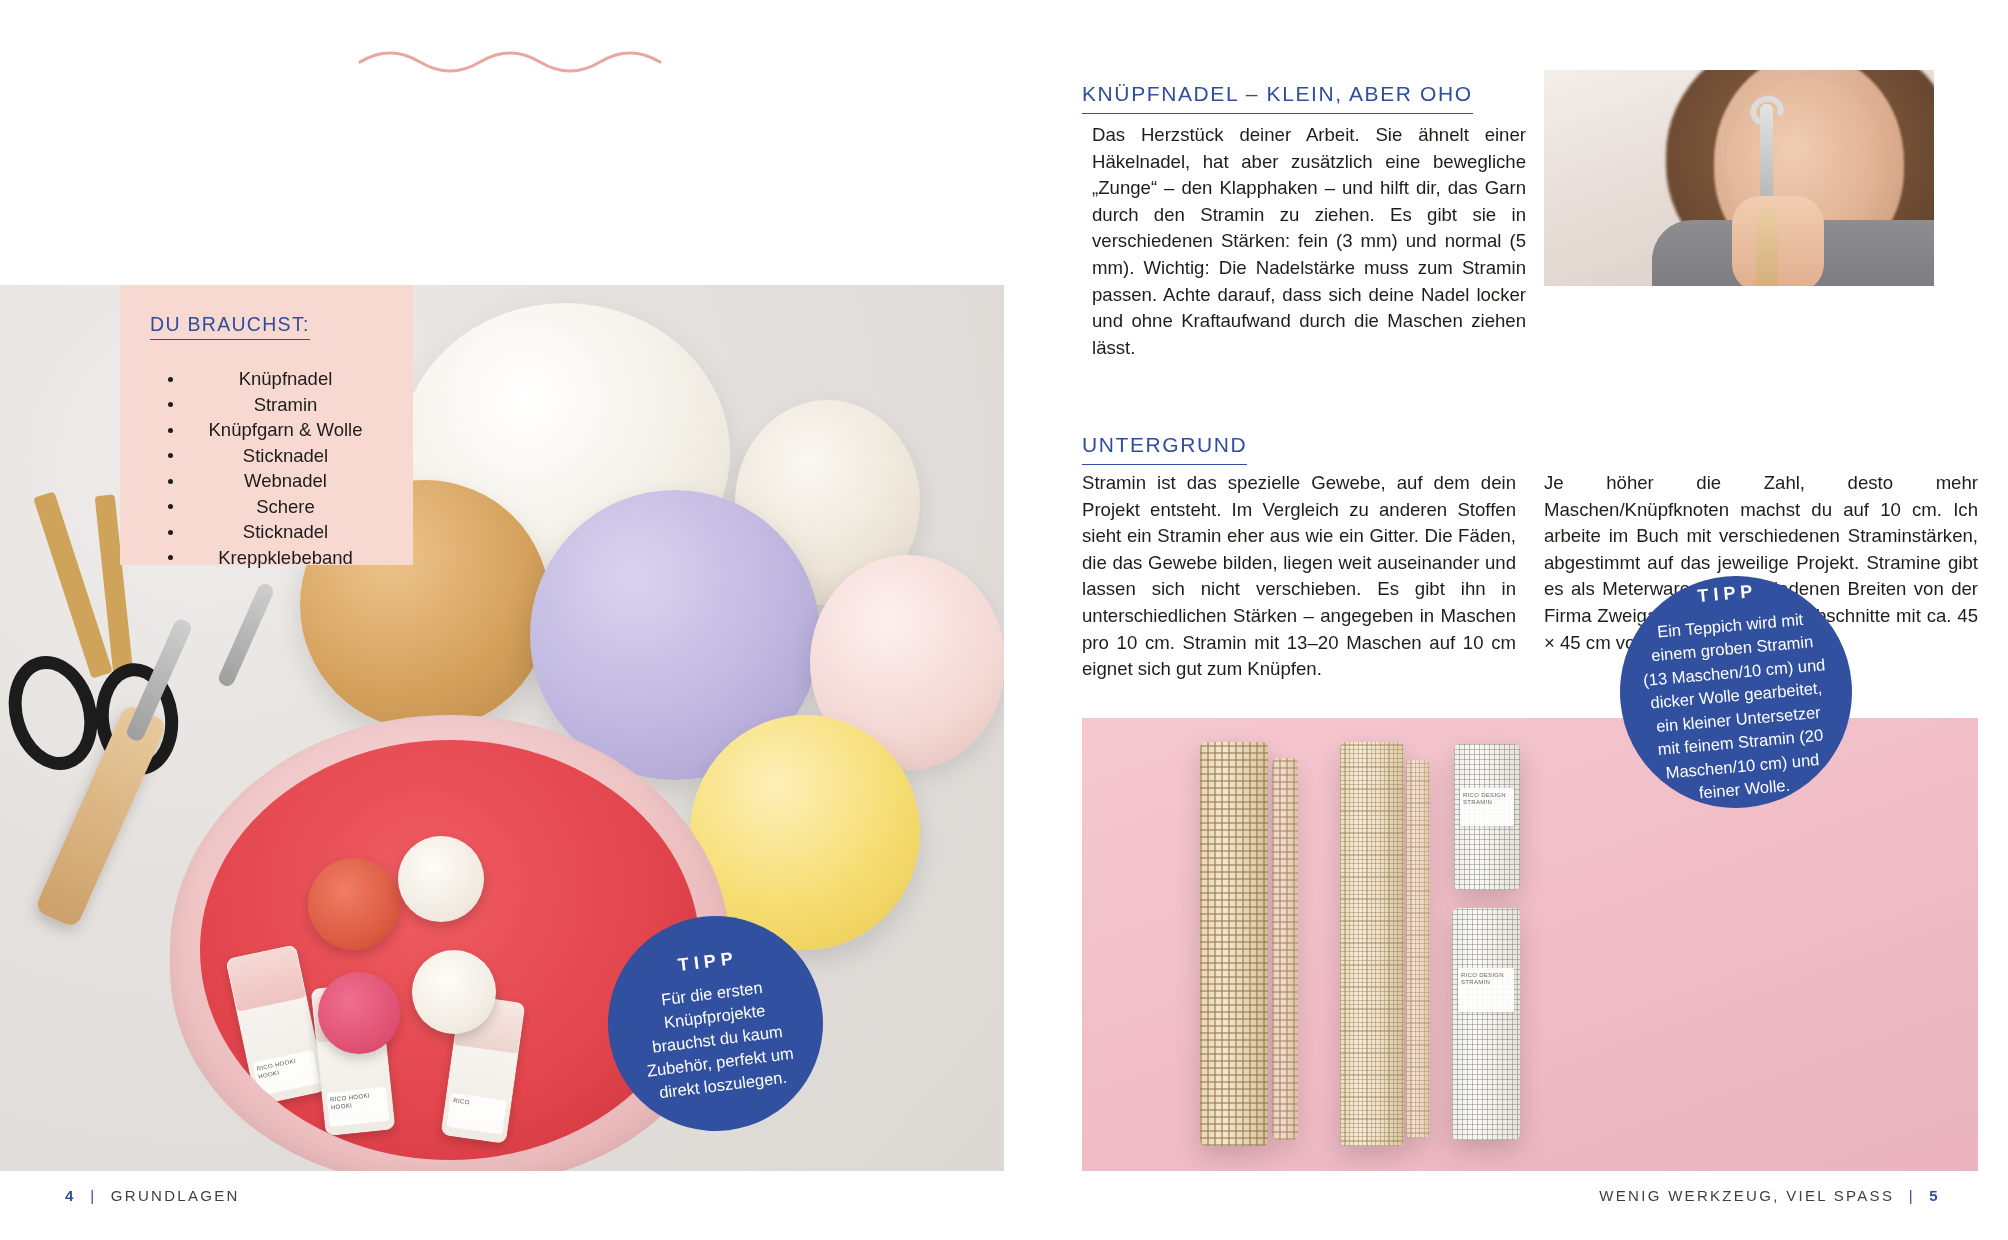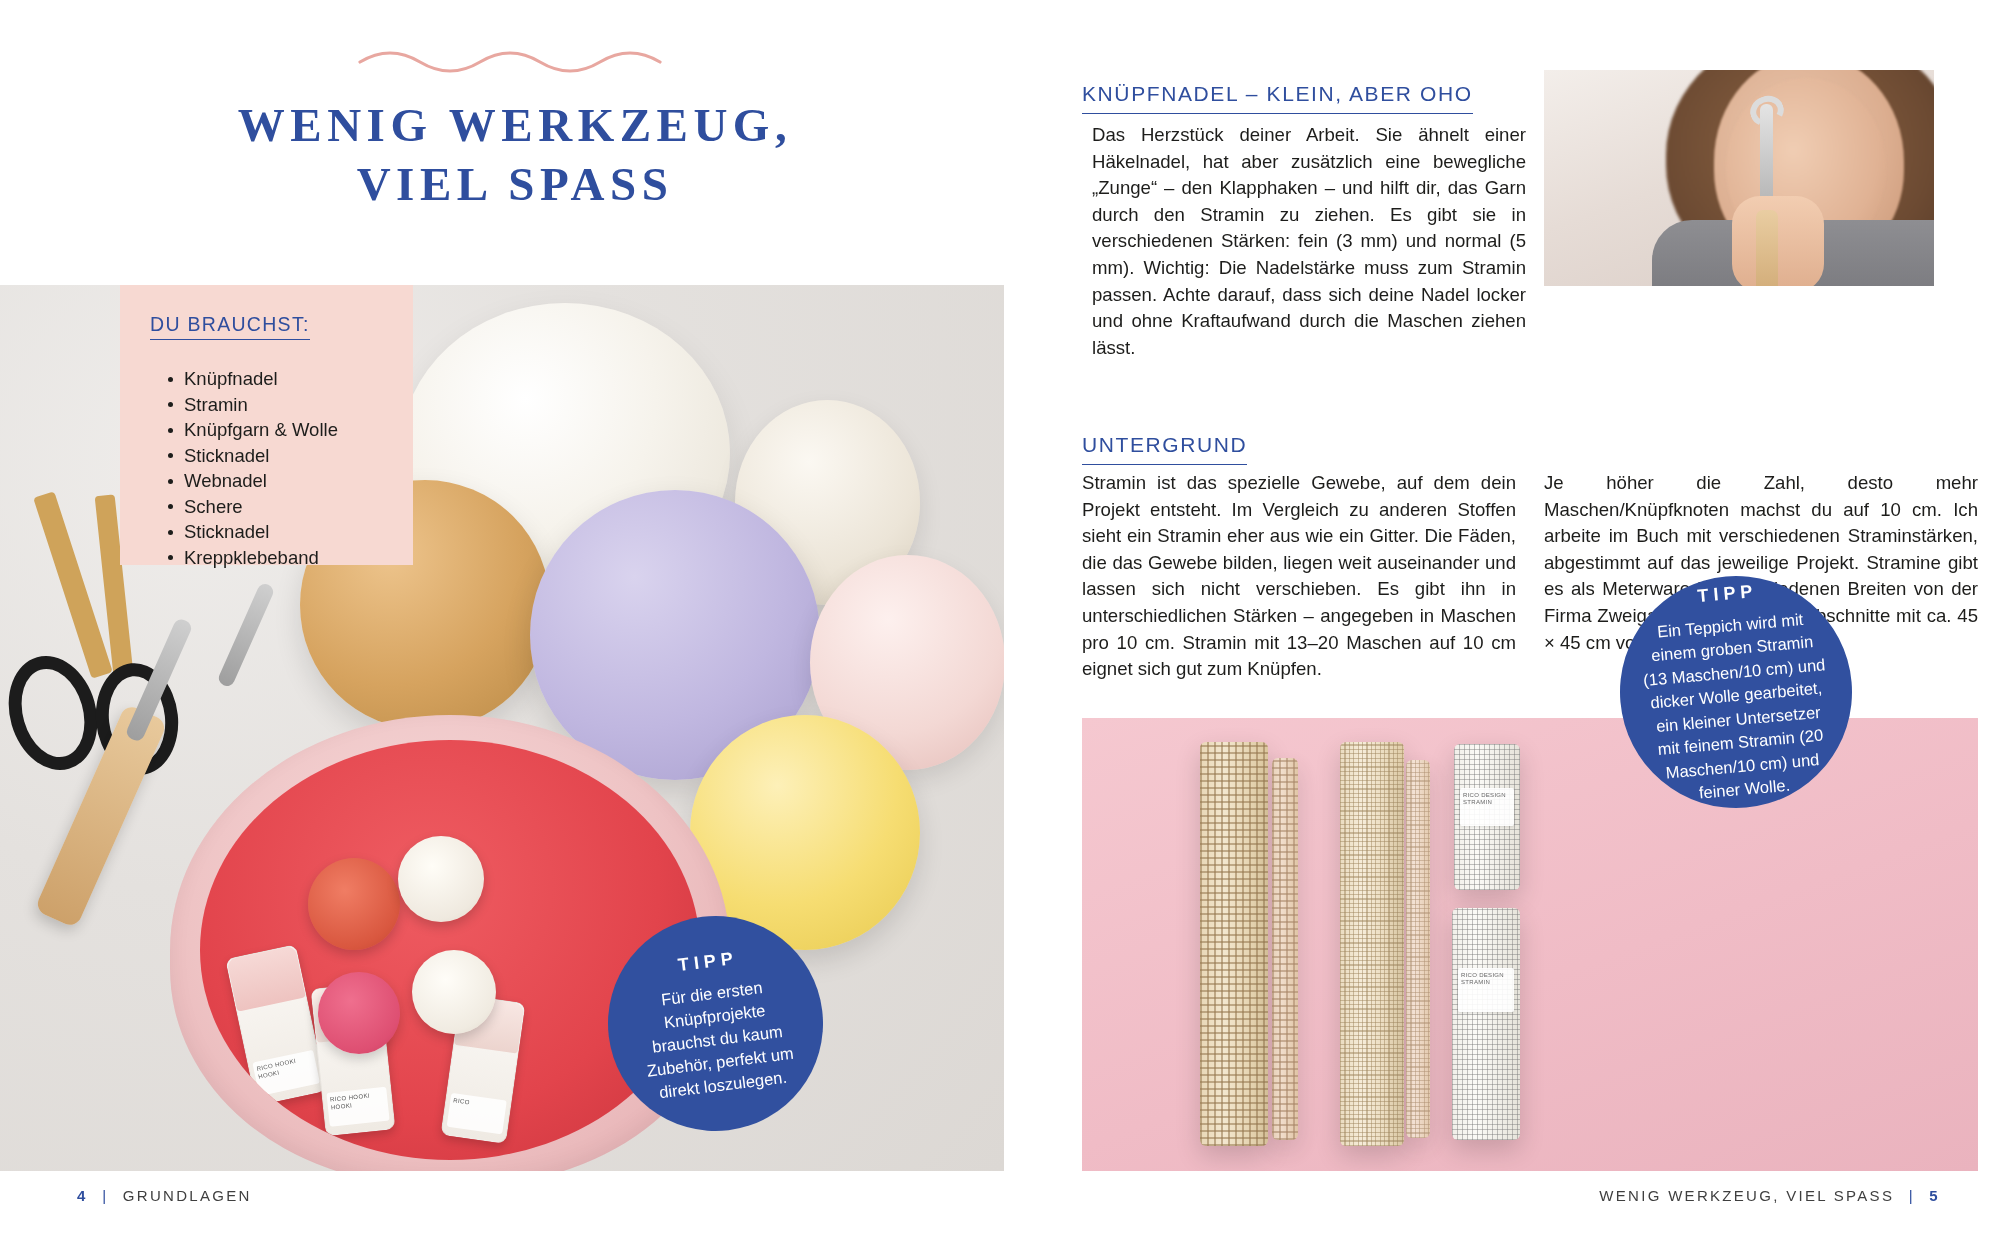--- a/index.html
+++ b/index.html
@@ -49,20 +49,21 @@
     border-bottom:1.5px solid #2f4e9e;
     padding-bottom:3px;
   }
   .needbox ul { margin:22px 0 0 0; padding:0 0 0 18px; list-style:none; }
   .needbox li {
     font-size:18.5px;
     line-height:25.5px;
     position:relative;
     padding-left:16px;
     color:#1d1d1b;
+    text-align:center;
   }
   .needbox li:before {
     content:"";
     position:absolute; left:0; top:10.5px;
     width:5px; height:5px; border-radius:50%;
     background:#1d1d1b;
   }
 
   .photo-left {
     position:absolute; left:0; top:285px; width:1004px; height:886px;
@@ -127,21 +128,21 @@
   }
   .tip-circle .tip-label {
     font-size:18px; letter-spacing:5px; font-weight:bold; margin-bottom:10px;
   }
   .tip-circle .tip-text { font-size:17.5px; line-height:25px; padding:0 34px; }
 
   .tip-left { left:608px; top:916px; width:215px; height:215px; transform:rotate(-7deg); }
   .tip-left .tip-text { padding:0 26px; font-size:16.5px; line-height:23px; }
 
   .footer-left {
-    position:absolute; left:77px; bottom:36px;
+    position:absolute; left:65px; bottom:36px;
     font-size:15px; letter-spacing:2.3px; color:#2f4e9e;
   }
   .footer-left .sep { color:#2f4e9e; margin:0 8px; }
   .footer-left .lbl { color:#3f3f3f; }
 
   
   .rp { position:absolute; inset:0; }
   .sec-head {
     color:#2f4e9e; font-size:21px; letter-spacing:1.6px; font-weight:normal;
     line-height:31px;
@@ -242,24 +243,20 @@
 <body>
 
 <div class="spread">
 
   <div class="page page-left">
 
     <svg class="squiggle" viewBox="0 0 310 26">
       <path d="M2,14 C22,2 42,2 62,14 S102,26 122,14 S162,2 182,14 S222,26 242,14 S282,2 302,14" fill="none" stroke="#e8a7a0" stroke-width="3.2" stroke-linecap="round"></path>
     </svg>
 
-    <div class="title">
-      <span>WENIG WERKZEUG,</span>
-      <span class="line2">VIEL SPASS</span>
-    </div>
 
     <div class="photo-left">
       <div class="pl-bg"></div>
 
       <div class="yarn cream"></div>
       <div class="yarn natural"></div>
       <div class="yarn ochre"></div>
       <div class="yarn lilac"></div>
       <div class="yarn pink"></div>
       <div class="yarn yellow"></div>

